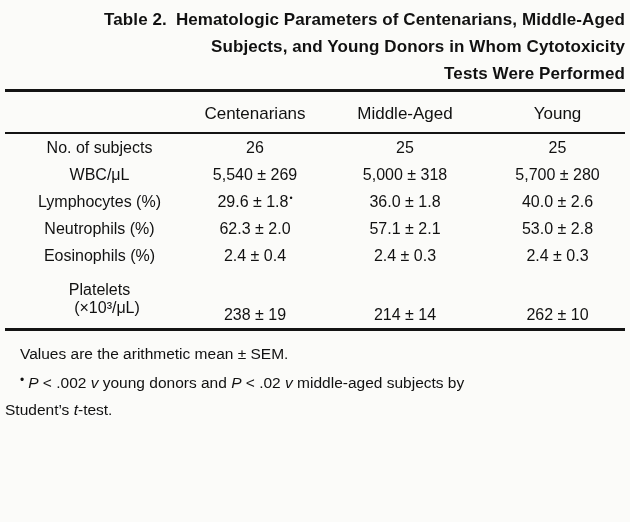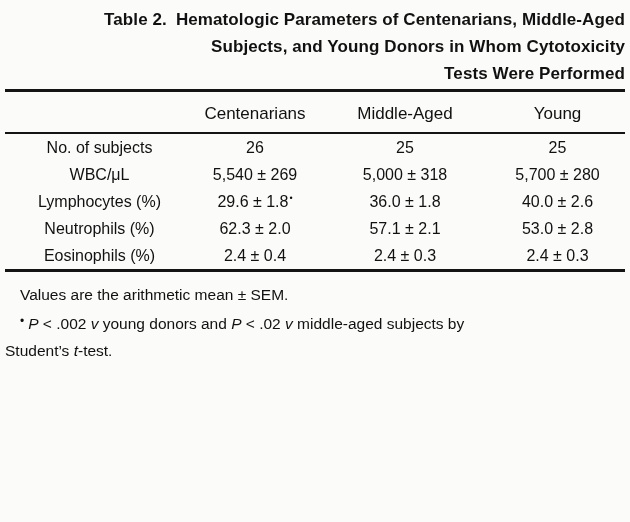--- a/index.html
+++ b/index.html
@@ -135,20 +135,29 @@
         <td class="val">62.3 ± 2.0</td>
         <td class="val">57.1 ± 2.1</td>
         <td class="val">53.0 ± 2.8</td>
       </tr>
       <tr>
         <td class="lbl">Eosinophils (%)</td>
         <td class="val">2.4 ± 0.4</td>
         <td class="val">2.4 ± 0.3</td>
         <td class="val">2.4 ± 0.3</td>
       </tr>
+      <tr class="two-line">
+        <td class="lbl">
+          <div>Platelets</div>
+          <div class="lbl-line2">(×10³/μL)</div>
+        </td>
+        <td class="val">238 ± 19</td>
+        <td class="val">214 ± 14</td>
+        <td class="val">262 ± 10</td>
+      </tr>
     </tbody>
   </table>
 
   <div class="footnotes">
     <p class="fn fn-indent">Values are the arithmetic mean ± SEM.</p>
     <p class="fn"><span class="fn2-line1"><span class="fn-bullet">•</span><span class="it">P</span><span> &lt; .002 </span><span class="it">v</span><span> young donors and </span><span class="it">P</span><span> &lt; .02 </span><span class="it">v</span><span> middle-aged subjects by</span></span><br><span>Student’s </span><span class="it">t</span><span>-test.</span></p>
   </div>
 
 </div>
 

